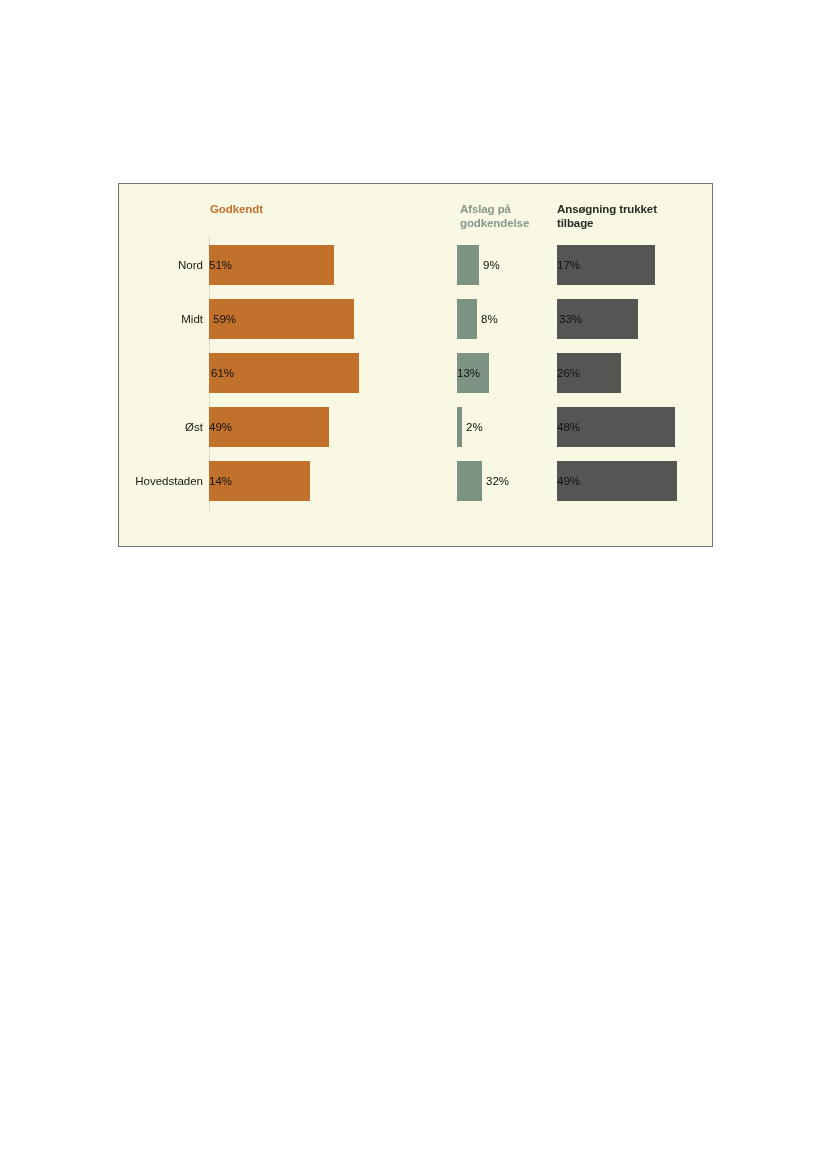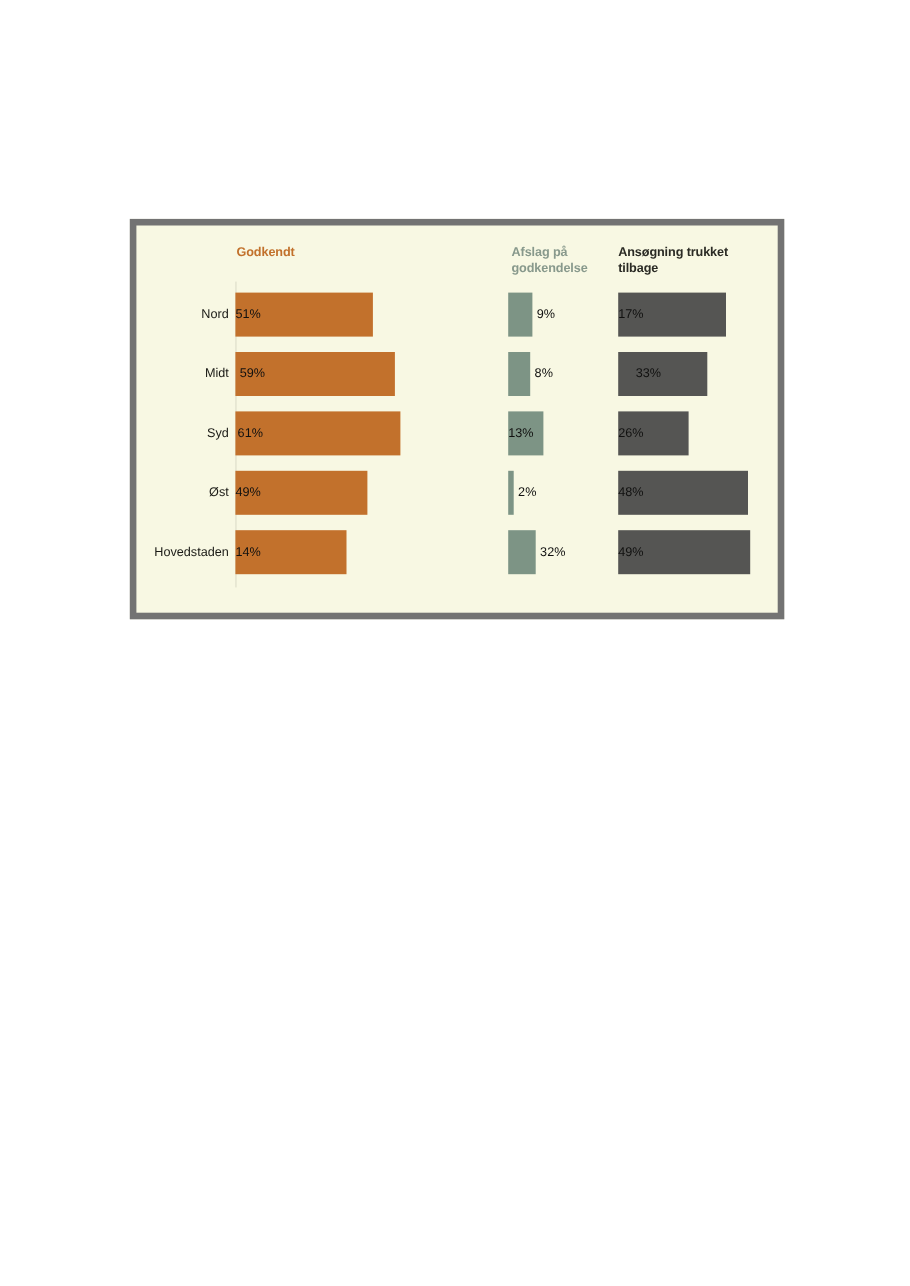--- a/index.html
+++ b/index.html
@@ -17,23 +17,22 @@
   }
 
   
   #chart-panel {
     position: absolute;
     left: 118px;
     top: 183px;
     width: 595px;
     height: 364px;
     background: #f8f8e3;
-    border: 6px solid #737373;
+    border: 1px solid #737373;
     box-sizing: border-box;
-    margin-top: 16px;
   }
 
   
   .series-header {
     position: absolute;
     font-size: 11.5px;
     font-weight: bold;
     line-height: 13.5px;
     letter-spacing: -0.1px;
     white-space: pre-line;
@@ -126,24 +125,23 @@
         <div class="bar bar-gray" style="left: 438px; width: 98px; background: rgb(85, 85, 83);"></div>
         <div class="bar-value value-centered" style="left: 438px; width: 98px;">17%</div>
       </div>
       <div class="chart-row" style="top: 54px;">
         <div class="row-label">Midt</div>
         <div class="bar bar-orange" style="left: 90px; width: 145px; background: rgb(194, 113, 44);"></div>
         <div class="bar-value value-centered" style="left: 94px; width: 145px;">59%</div>
         <div class="bar bar-green" style="left: 338px; width: 20px; background: rgb(125, 148, 133);"></div>
         <div class="bar-value value-outside" style="left: 358px; width: 40px;">8%</div>
         <div class="bar bar-gray" style="left: 438px; width: 81px; background: rgb(85, 85, 83);"></div>
-        <div class="bar-value value-centered" style="left: 454px; width: 81px;">33%</div>
+        <div class="bar-value value-centered" style="left: 440px; width: 81px;">33%</div>
       </div>
       <div class="chart-row" style="top: 108px;">
-        <div class="row-label">Syd</div>
         <div class="bar bar-orange" style="left: 90px; width: 150px; background: rgb(194, 113, 44);"></div>
         <div class="bar-value value-centered" style="left: 92px; width: 150px;">61%</div>
         <div class="bar bar-green" style="left: 338px; width: 32px; background: rgb(125, 148, 133);"></div>
         <div class="bar-value value-centered" style="left: 338px; width: 32px;">13%</div>
         <div class="bar bar-gray" style="left: 438px; width: 64px; background: rgb(85, 85, 83);"></div>
         <div class="bar-value value-centered" style="left: 438px; width: 64px;">26%</div>
       </div>
       <div class="chart-row" style="top: 162px;">
         <div class="row-label">Øst</div>
         <div class="bar bar-orange" style="left: 90px; width: 120px; background: rgb(194, 113, 44);"></div>

